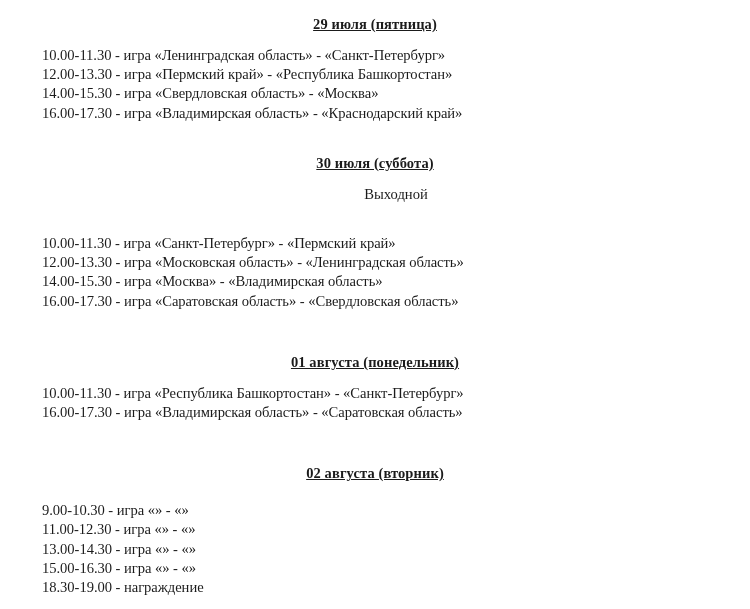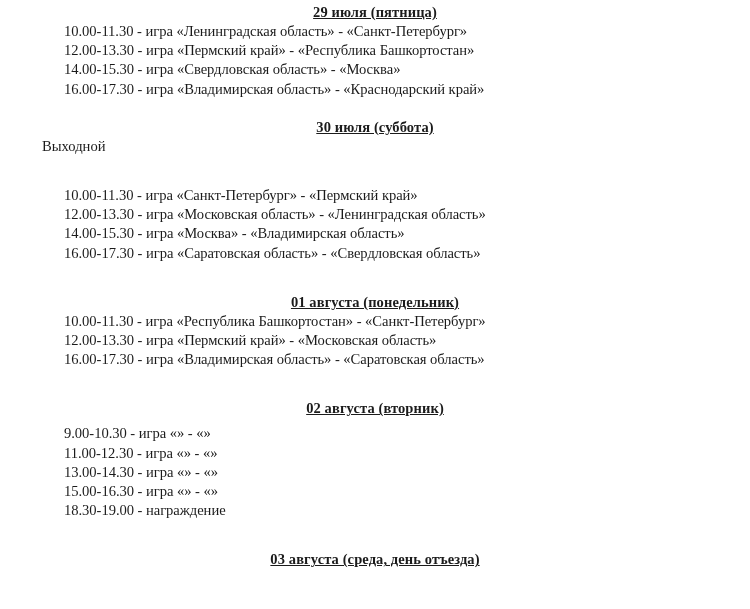--- a/index.html
+++ b/index.html
@@ -26,41 +26,42 @@
     margin: 0;
     padding: 0;
   }
   .day-header {
     text-align: center;
     font-weight: bold;
     text-decoration: underline;
     font-size: 14.5px;
     line-height: 19px;
     letter-spacing: 0.1px;
-    margin: 0;
+    margin: 12px;
     padding: 0;
     white-space: nowrap;
   }
   .day-header .hdr-text {
     display: inline;
   }
   .entry {
     margin: 0;
-    padding: 0 0 0 64px;
+    padding: 0 0 0 42px;
     font-size: 14.6px;
     line-height: 19.2px;
     white-space: nowrap;
     letter-spacing: -0.05px;
   }
   .plain-line {
     margin: 0;
     padding: 0 0 0 42px;
     font-size: 14.6px;
     line-height: 19.2px;
     white-space: nowrap;
+    text-align: center;
   }
   .spacer-sm { height: 6px; }
   .spacer-md { height: 19px; }
   .spacer-lg { height: 24px; }
   .top-pad { height: 3px; }
 </style>
 </head>
 <body>
 
 <div class="page">
@@ -91,21 +92,20 @@
     <div class="entry">14.00-15.30 - игра «Москва» - «Владимирская область»</div>
     <div class="entry">16.00-17.30 - игра «Саратовская область» - «Свердловская область»</div>
   </div>
 
   <div class="spacer-lg"></div>
   <div class="spacer-sm"></div>
 
   <div class="day-block">
     <div class="day-header"><span class="hdr-text">01 августа (понедельник)</span></div>
     <div class="entry">10.00-11.30 - игра «Республика Башкортостан» - «Санкт-Петербург»</div>
-    <div class="entry">12.00-13.30 - игра «Пермский край» - «Московская область»</div>
     <div class="entry">16.00-17.30 - игра «Владимирская область» - «Саратовская область»</div>
   </div>
 
   <div class="spacer-lg"></div>
   <div class="spacer-sm"></div>
 
   <div class="day-block">
     <div class="day-header"><span class="hdr-text">02 августа (вторник)</span></div>
     <div class="spacer-sm"></div>
     <div class="entry">9.00-10.30 - игра «» - «»</div>

